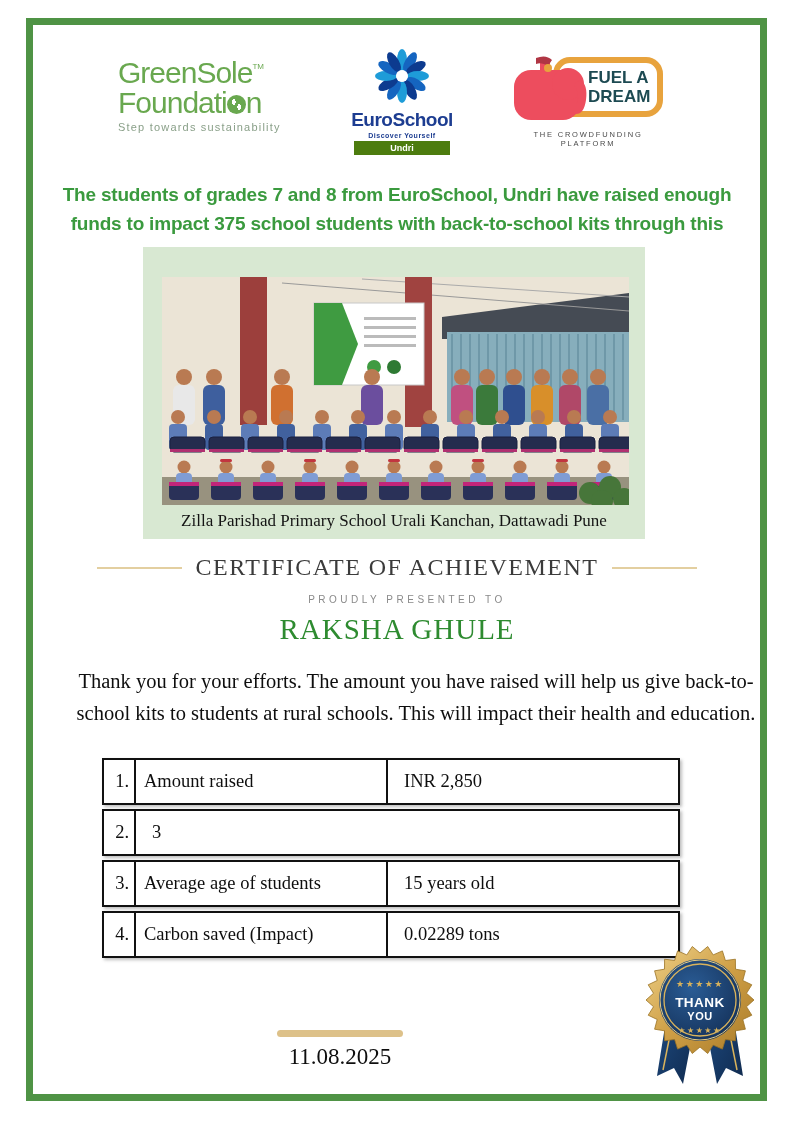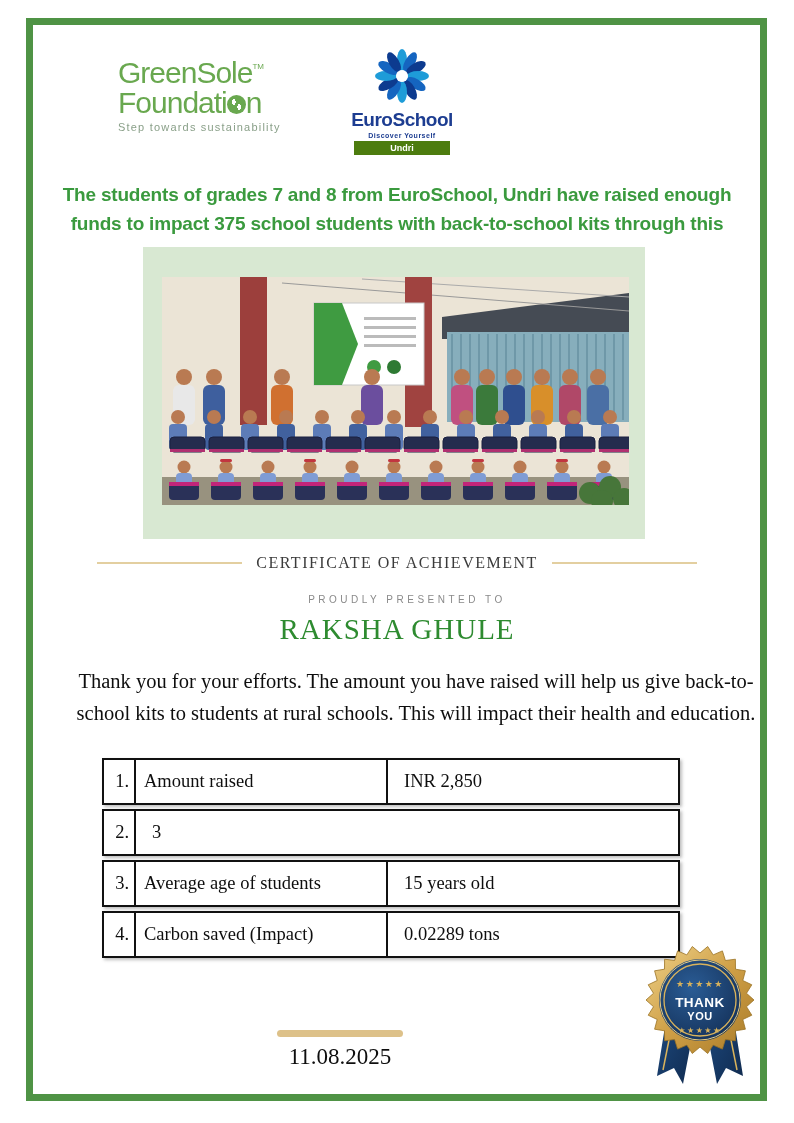--- a/index.html
+++ b/index.html
@@ -47,21 +47,21 @@
   .photo-frame { position:absolute; left:143px; top:247px; width:502px; height:292px;
                  background:#d8e8d2; }
   .photo { position:absolute; left:19px; top:30px; width:467px; height:228px; display:block; }
   .photo-caption { position:absolute; left:0; bottom:8px; width:100%; text-align:center;
                    font-size:17px; color:#141414; }
 
   
   .cert-heading { position:absolute; top:554px; left:97px; width:600px;
                   display:flex; align-items:center; gap:14px; }
   .cert-heading .rule { flex:1; height:2px; background:#e3cfa0; }
-  .cert-heading .txt { font-size:16px; letter-spacing:1.5px; color:#3b3b3b; white-space:nowrap; }
+  .cert-heading .txt { font-size:24px; letter-spacing:1.5px; color:#3b3b3b; white-space:nowrap; }
 
   .presented { position:absolute; top:594px; left:0; width:794px; text-align:center;
                font-family:"Liberation Sans", sans-serif; font-size:10px;
                letter-spacing:3.5px; color:#8a8a8a;padding-left:20px; }
 
   .recipient { position:absolute; top:613px; left:0; width:794px; text-align:center;
                font-size:29px; letter-spacing:1px; color:#2e8b30; }
 
   .message { position:absolute; top:666px; left:27px; width:740px; text-align:center;
              font-size:20.5px; line-height:1.55; color:#0e0e0e;padding-left:38px; }
@@ -115,20 +115,34 @@
           <ellipse cx="29" cy="12" rx="5" ry="11" fill="#1e9cd8" transform="rotate(270 29 28)"></ellipse>
           <ellipse cx="29" cy="12" rx="5" ry="11" fill="#1565c0" transform="rotate(300 29 28)"></ellipse>
           <ellipse cx="29" cy="12" rx="5" ry="11" fill="#0d3b8f" transform="rotate(330 29 28)"></ellipse>
           <circle cx="29" cy="28" r="6" fill="#fff"></circle>
         </svg>
       <div class="es-name">EuroSchool</div>
       <div class="es-discover">Discover Yourself</div>
       <div class="es-undri">Undri</div>
     </div>
 
+    <div class="fd-logo">
+      <svg width="156" height="70" viewBox="0 0 156 70">
+        <rect x="46" y="6" width="104" height="54" rx="14" fill="#fff" stroke="#e8a33d" stroke-width="6"></rect>
+        <rect x="4" y="16" width="66" height="50" rx="17" fill="#ed4d5e"></rect>
+        <circle cx="58" cy="30" r="16" fill="#ed4d5e"></circle>
+        <path d="M70 26 q8 4 6 20 q-2 14 -10 14 l0 -10 q5 -6 -2 -20 z" fill="#ed4d5e"></path>
+        <rect x="30" y="8" width="10" height="12" fill="#ed4d5e"></rect>
+        <path d="M26 4 q10 -4 16 2 l-4 6 q-6 -4 -12 -2 z" fill="#b03644"></path>
+        <circle cx="38" cy="14" r="4" fill="#e8a33d"></circle>
+        <text class="fd-text" x="78" y="29">FUEL A</text>
+        <text class="fd-text" x="78" y="48">DREAM</text>
+      </svg>
+      <div class="fd-tagline">THE CROWDFUNDING PLATFORM</div>
+    </div>
   </div>
 
   <div class="intro">The students of grades 7 and 8 from EuroSchool, Undri have raised enough funds to impact 375 school students with back-to-school kits through this crowdfunding campaign.</div>
 
   <div class="photo-frame">
     <svg class="photo" id="school-photo" viewBox="0 0 467 228">
         <rect x="0" y="0" width="467" height="228" fill="#ebe4d6"></rect>
         <polygon points="280,40 467,16 467,62 280,62" fill="#454b54"></polygon>
         <rect x="285" y="55" width="182" height="90" fill="#87aebc"></rect>
         <line x1="290" y1="57" x2="290" y2="143" stroke="#6f98a8" stroke-width="2"></line>
@@ -281,20 +295,21 @@
         <rect x="385" y="205" width="30" height="4" fill="#c2257a"></rect>
         <circle cx="442" cy="190" r="6.5" fill="#b97a52"></circle>
         <rect x="434" y="196" width="16" height="16" rx="4" fill="#7f9cd4"></rect>
         <rect x="427" y="205" width="30" height="18" rx="4" fill="#2a3158"></rect>
         <rect x="427" y="205" width="30" height="4" fill="#c2257a"></rect>
         <circle cx="428" cy="216" r="11" fill="#47763a"></circle>
         <circle cx="448" cy="210" r="11" fill="#47763a"></circle>
         <circle cx="462" cy="222" r="11" fill="#47763a"></circle>
         <circle cx="440" cy="224" r="11" fill="#47763a"></circle>
       </svg>
+    <div class="photo-caption">Zilla Parishad Primary School Urali Kanchan, Dattawadi Pune</div>
   </div>
 
   <div class="cert-heading">
     <div class="rule"></div>
     <div class="txt">CERTIFICATE OF ACHIEVEMENT</div>
     <div class="rule"></div>
   </div>
 
   <div class="presented">PROUDLY PRESENTED TO</div>
 

